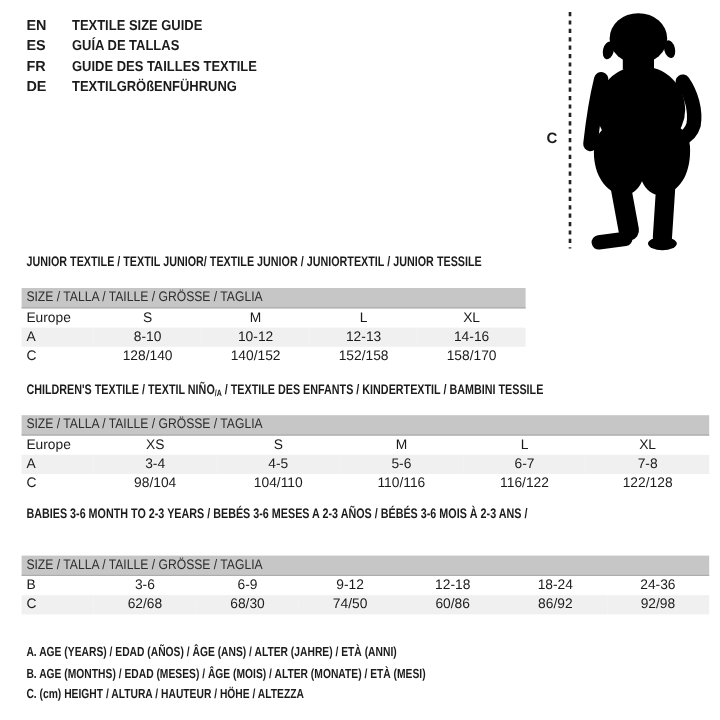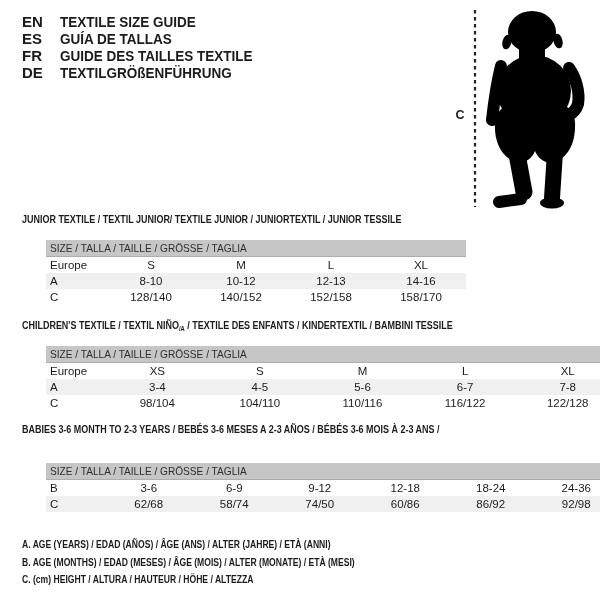--- a/index.html
+++ b/index.html
@@ -8,36 +8,36 @@
     font-family:"Liberation Sans", sans-serif; color:#1b1b1b; overflow:hidden;
   }
   .abs { position:absolute; }
 
   
   .cond   { display:inline-block; transform:scaleX(0.78); transform-origin:0 50%; white-space:nowrap; }
   .cond88 { display:inline-block; transform:scaleX(0.88); transform-origin:0 50%; white-space:nowrap; }
   .cond90 { display:inline-block; transform:scaleX(0.90); transform-origin:0 50%; white-space:nowrap; }
 
   
-  .lang-list { top:13px; left:22px; font-weight:bold; font-size:15px; line-height:17px; }
+  .lang-list { top:13px; left:22px; font-weight:bold; font-size:12px; line-height:17px; }
   .lang-row  { display:flex; }
   .lang-code { width:38px; flex:0 0 38px; }
 
   
   .figure-svg { left:420px; top:0px; width:180px; height:215px; }
 
   
   .tsec-title { font-weight:bold; font-size:11.5px; }
   #t1-title { top:213px; left:22px; }
   #t2-title { top:319px; left:22px; }
   #t3-title { top:421px; left:22px; line-height:16.5px; }
   .subpart { font-size:7.5px; vertical-align:-2px; }
 
   
-  .tblwrap  { left:18px;margin-left:28px; }
+  .tblwrap  { left:18px; }
   #t1-wrap  { top:240px; width:420px; }
   #t2-wrap  { top:346px; width:573px; }
   #t3-wrap  { top:463px; width:573px; }
   .size-bar {
     background:#c6c6c6; height:16px; line-height:16px; padding-left:4px;
     font-size:11.5px; color:#2e2e2e; border-bottom:1px solid #adadad;
   }
   .size-table { width:100%; border-collapse:collapse; table-layout:fixed; }
   .size-table td { height:16px; padding:0; font-size:11.5px; }
   .size-table td.rlabel { padding-left:4px; text-align:left; }
@@ -207,21 +207,21 @@
       <td class="val">3-6</td>
       <td class="val">6-9</td>
       <td class="val">9-12</td>
       <td class="val">12-18</td>
       <td class="val">18-24</td>
       <td class="val">24-36</td>
     </tr>
     <tr class="shaded">
       <td class="rlabel">C</td>
       <td class="val">62/68</td>
-      <td class="val">58/74</td>
+      <td class="val">68/30</td>
       <td class="val">74/50</td>
       <td class="val">60/86</td>
       <td class="val">86/92</td>
       <td class="val">92/98</td>
     </tr>
   </tbody>
     </table>
 </div>
 
 <div class="abs footnotes">

